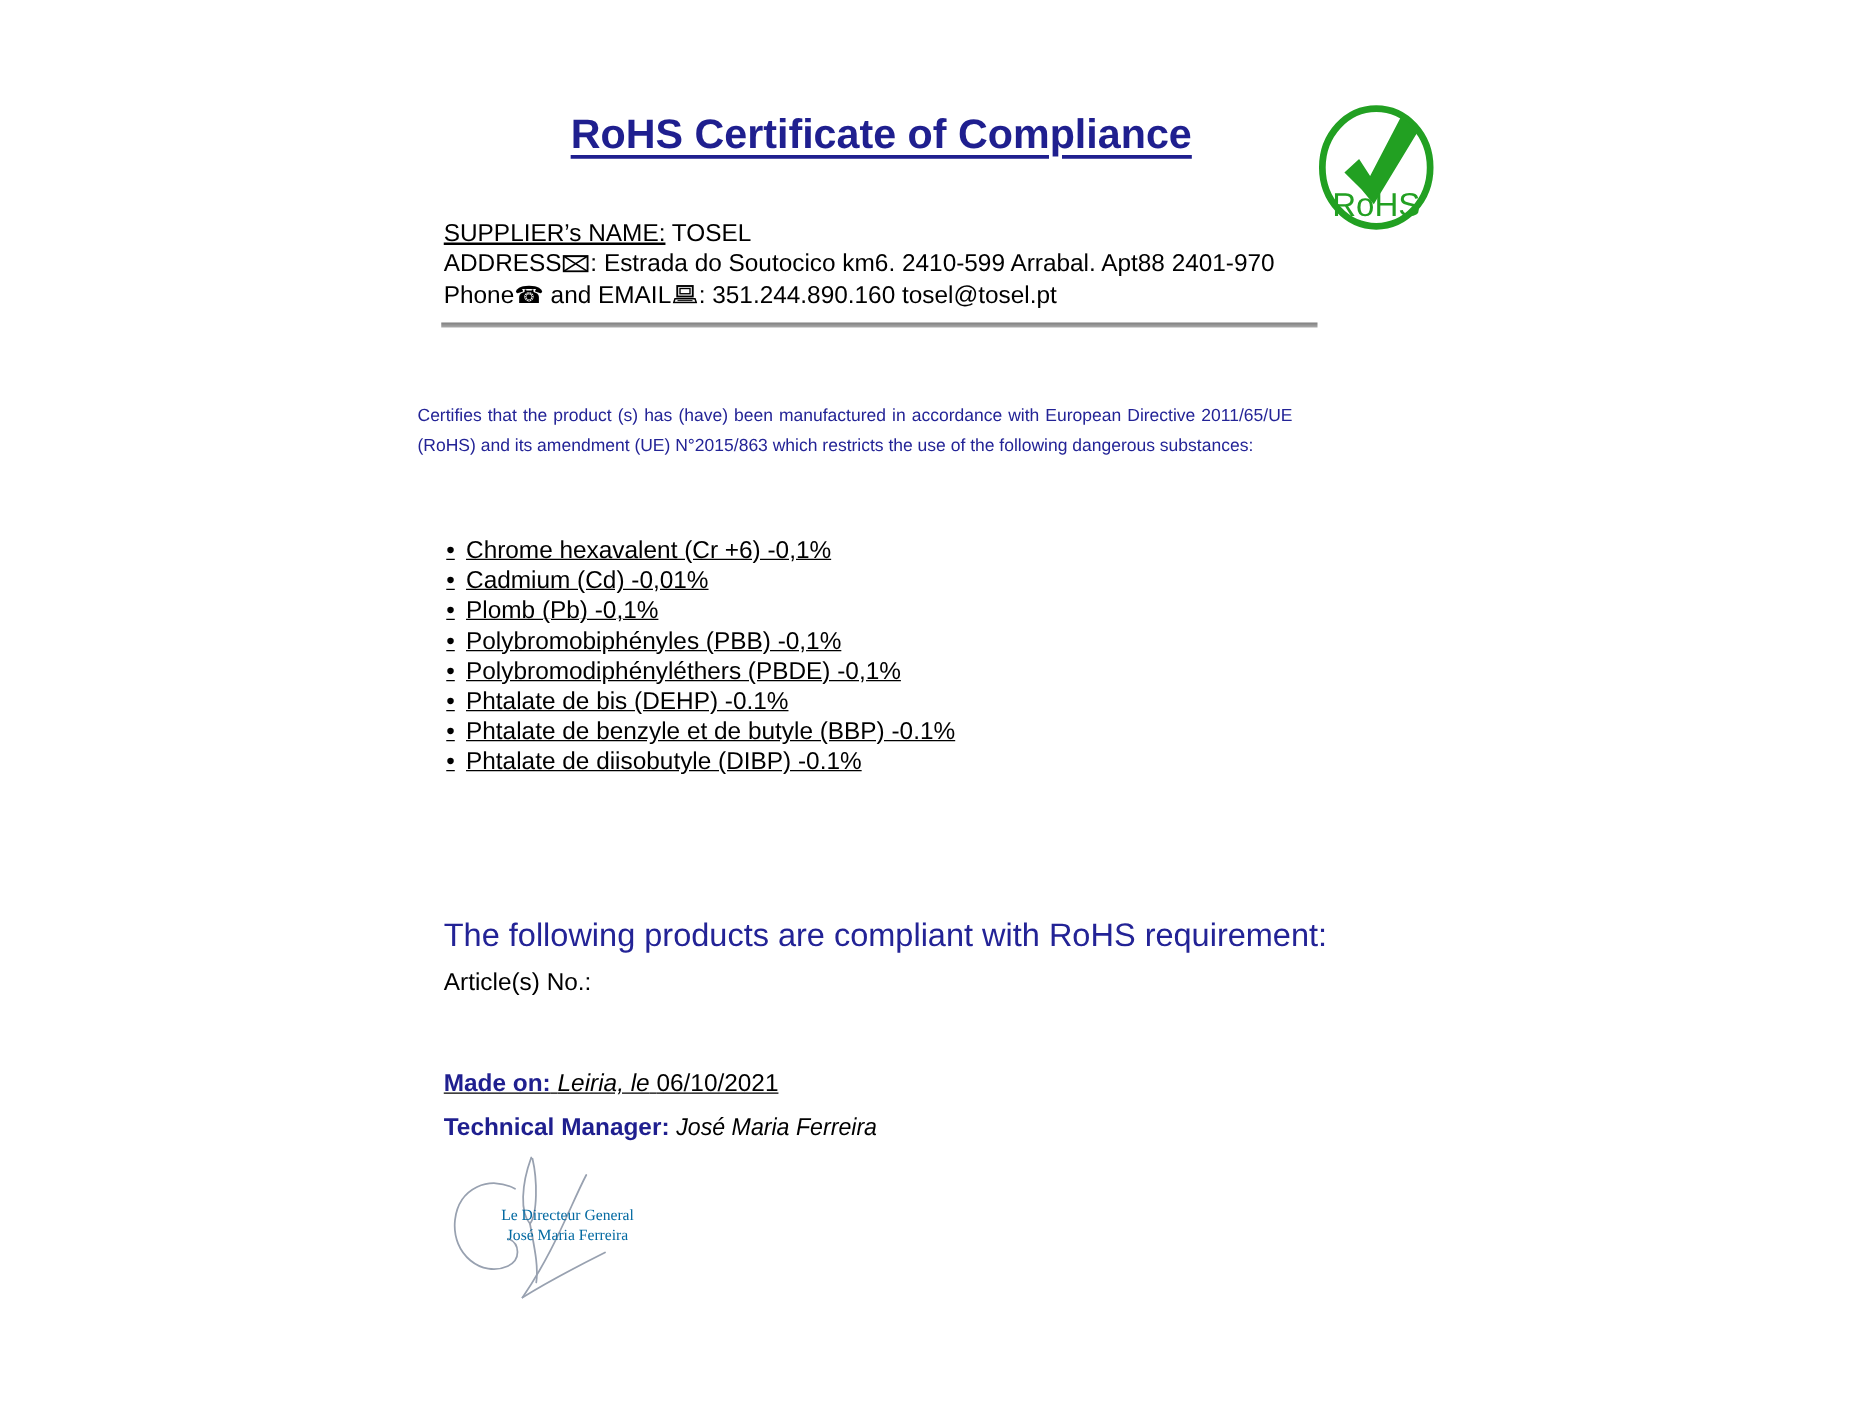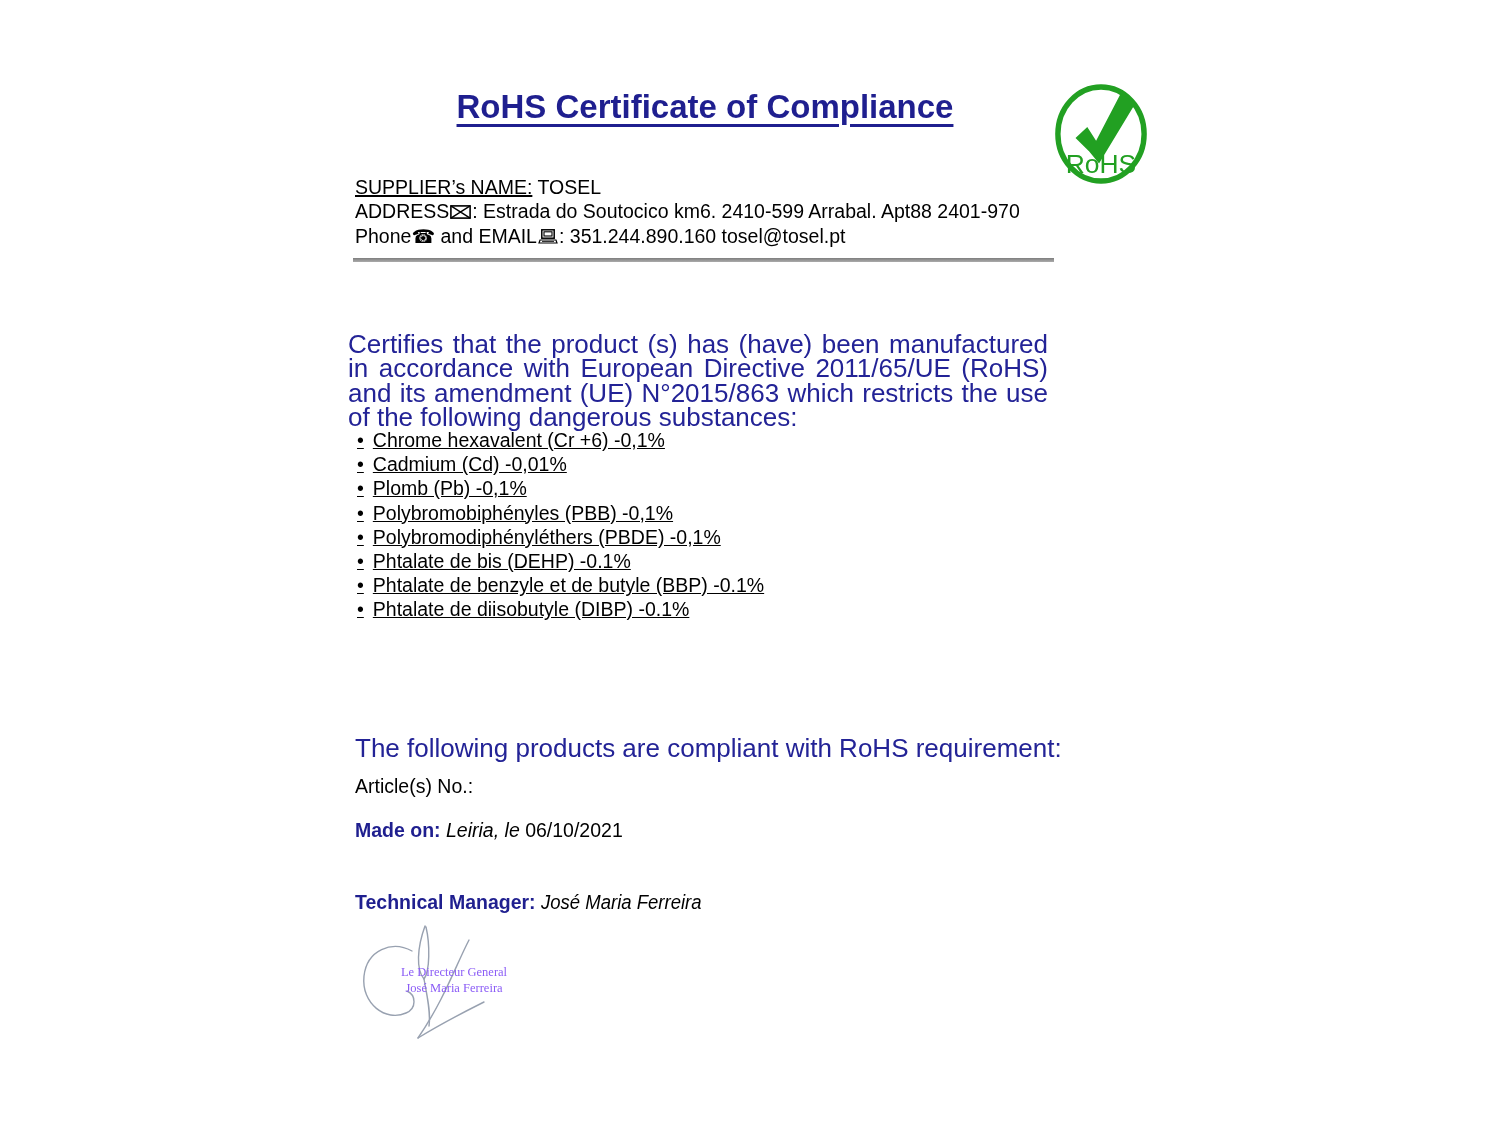--- a/index.html
+++ b/index.html
@@ -21,40 +21,40 @@
   .supplier{position:absolute; left:355px; top:175px; font-size:19.5px; line-height:24px; white-space:nowrap;}
   .lbl-bold{font-weight:normal;}
   .lbl-underline{text-decoration:underline; text-decoration-thickness:2px;}
   .inline-icon{display:inline-block; vertical-align:-1px; margin:0 1px;}
   .phone-glyph{font-family:"DejaVu Sans", sans-serif; font-size:19px; vertical-align:0px;}
   
   .rule{position:absolute; left:353px; top:258px; width:701px; height:4px;
         background:linear-gradient(#7e7e7e,#ababab);}
   
   .cert-par{
-    position:absolute; left:348px; top:306px; width:700px;
-    font-size:26px; line-height:24.3px; color:#232396; text-align:justify;
+    position:absolute; left:334px; top:306px; width:700px;
+    font-size:14px; line-height:24.3px; color:#232396; text-align:justify;
   }
   
   .substances{position:absolute; left:357px; top:428px; font-size:19.5px; line-height:24.2px;text-decoration:underline;}
   .substance::before{content:"•"; margin-right:9px;}
   
   .compliance{position:absolute; left:355px; top:733px; font-size:26px; color:#232396;}
   .articles{position:absolute; left:355px; top:775px; font-size:19.5px;}
-  .made-on{position:absolute; left:355px; top:819px; font-size:19.5px;}
+  .made-on{position:absolute; left:355px; top:856px; font-size:19.5px;text-decoration:underline;}
   .tech-mgr{position:absolute; left:355px; top:891px; font-size:19.5px;}
   .navy-bold{color:#1f1f8f; font-weight:bold;}
   .italic{font-style:italic;}
   .narrow-italic{font-style:italic; display:inline-block; transform:scaleX(.95); transform-origin:left;}
   
   .signature{position:absolute; left:356px; top:920px; width:160px; height:140px;}
   .signature svg{position:absolute; left:0; top:0;}
   .stamp{
     position:absolute; left:38px; top:45px; width:120px; text-align:center;
-    font-family:"Liberation Serif", serif; font-size:12.5px; line-height:15.5px; color:#8b5cf6;
+    font-family:"Liberation Serif", serif; font-size:12.5px; line-height:15.5px; color:#0369a1;
   }
 </style>
 </head>
 <body>
 
 <div class="page">
 
   <div class="title-wrap">
     <h1 class="doc-title">RoHS Certificate of Compliance</h1>
   </div>

